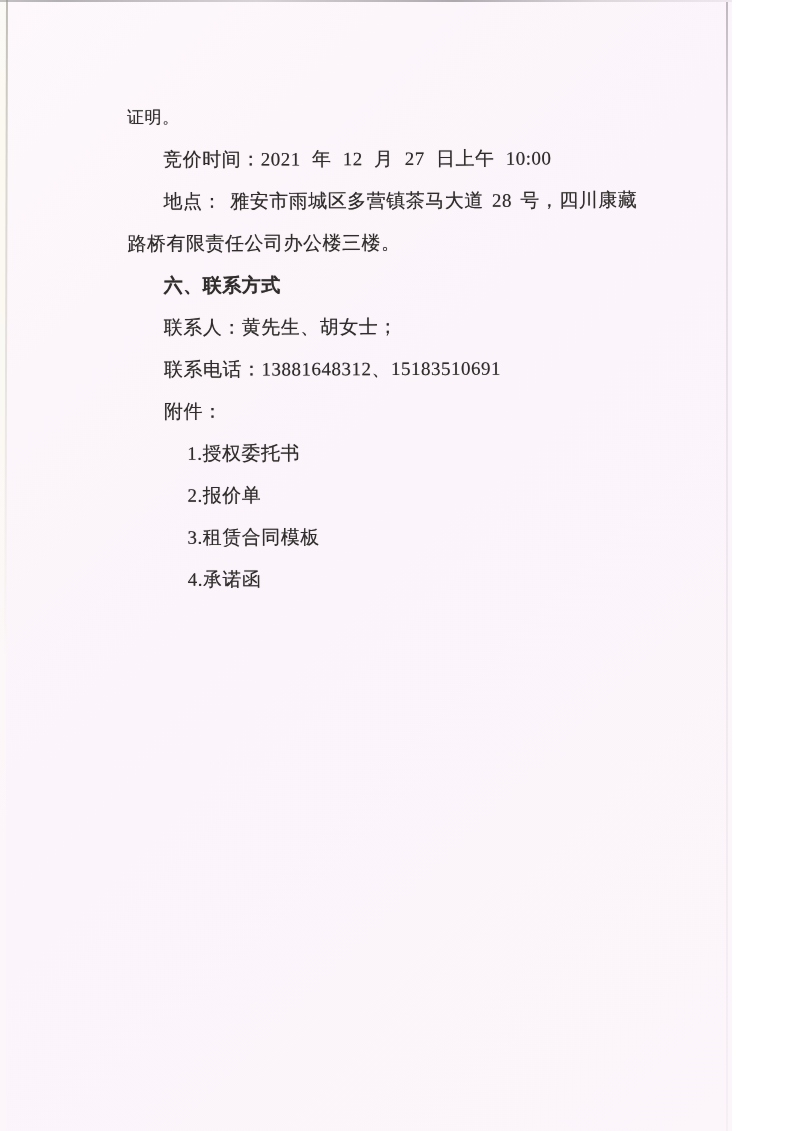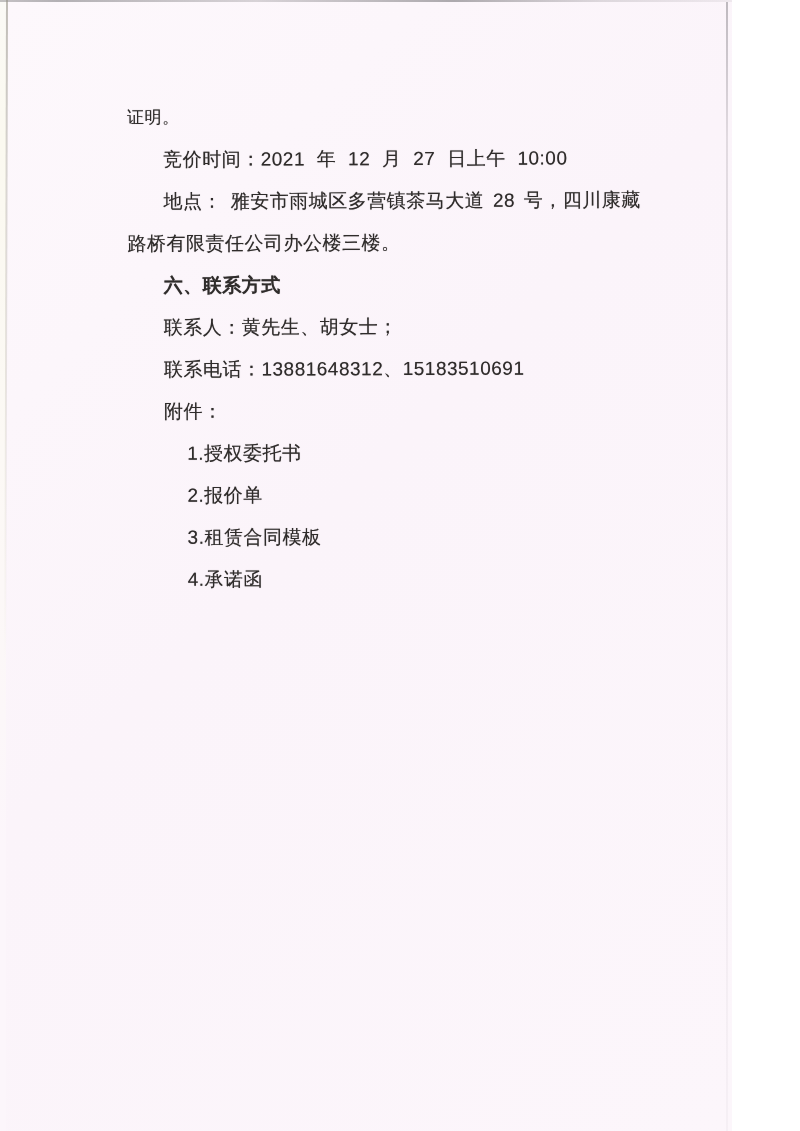--- a/index.html
+++ b/index.html
@@ -8,21 +8,21 @@
     width: 800px;
     height: 1131px;
     overflow: hidden;
     background: #ffffff;
   }
   .page {
     position: relative;
     width: 732px;
     height: 1131px;
     background: linear-gradient(135deg, #fdf8fc 0%, #fbf4fa 45%, #fcf6fb 100%);
-    font-family: Liberation Sans, sans-serif;
+    font-family: Liberation Serif, serif;
   }
   
   .backing-strip {
     position: absolute;
     left: 0; top: 0;
     width: 6px; height: 100%;
     background: linear-gradient(to bottom, #fbfaf6 0%, #fbf9f0 12%, #fcf9f5 40%, #fcf6fb 75%);
   }
   .edge-top {
     position: absolute;

